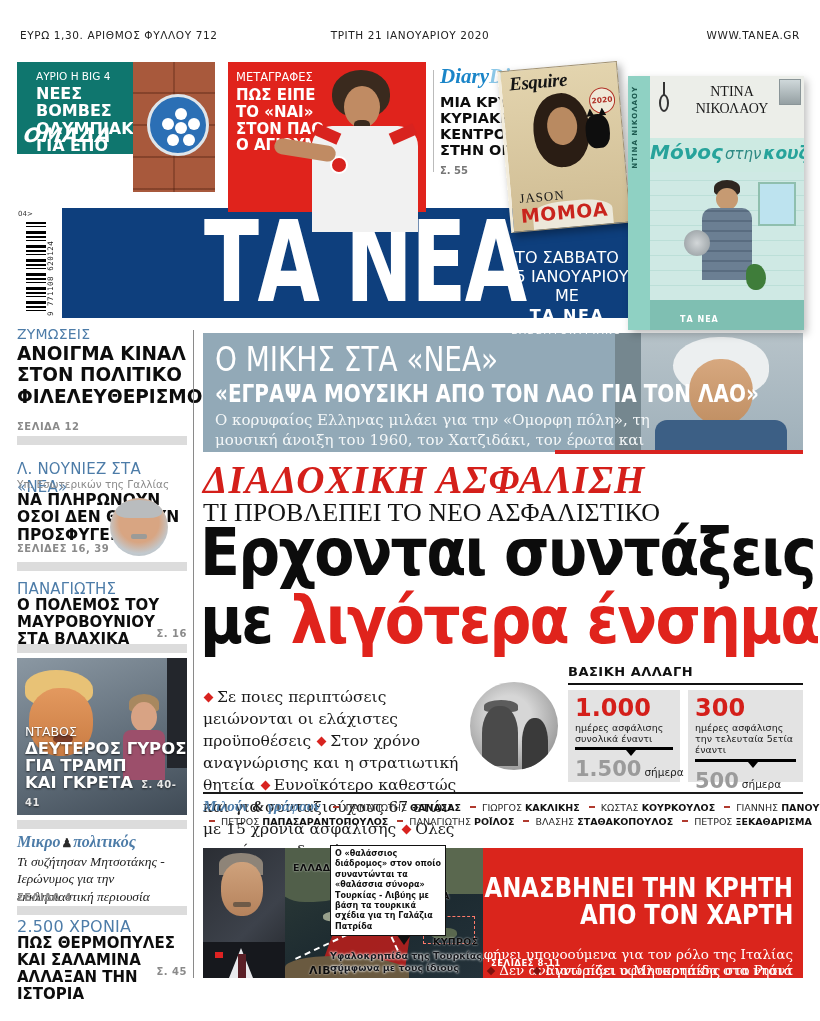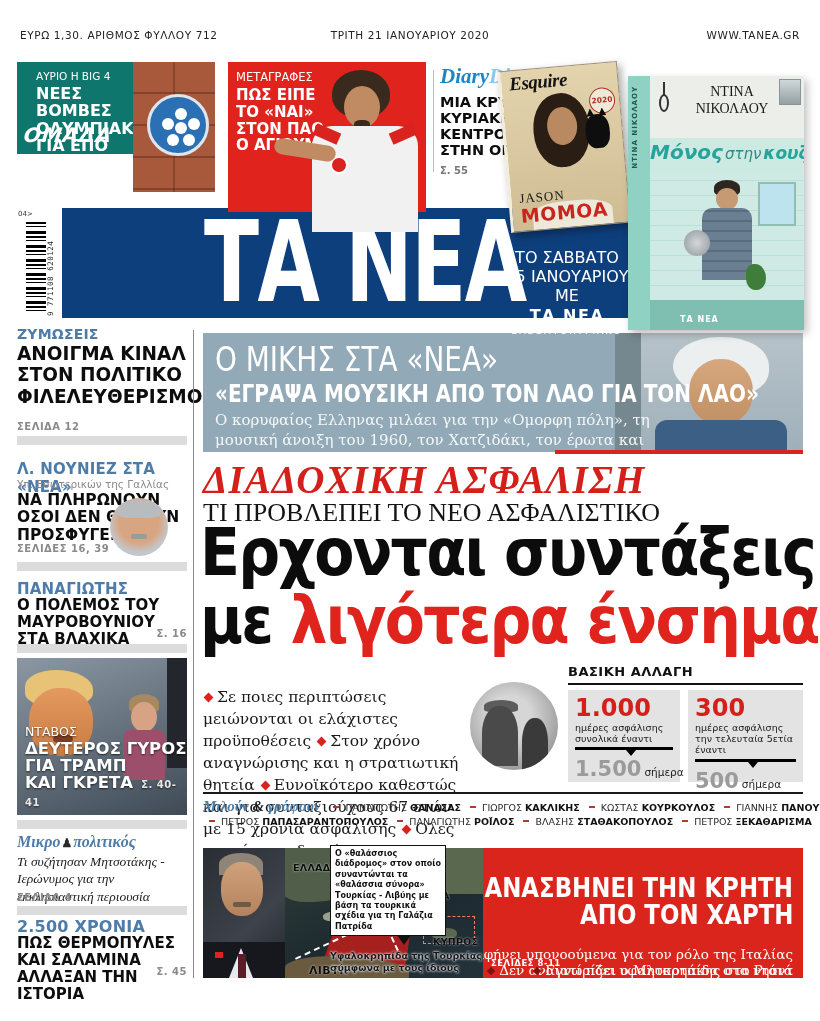--- a/index.html
+++ b/index.html
@@ -80,21 +80,21 @@
   .masthead{left:62px;top:208px;width:741px;height:110px;background:#0e3f7d;z-index:1;}
   .mast-title{left:142px;top:0;height:110px;line-height:108px;font-size:112px;font-weight:bold;color:#fff;letter-spacing:-2px;transform:scaleX(.72);transform-origin:0 50%;white-space:nowrap;}
   .offer{left:440px;top:40px;width:130px;text-align:center;color:#fff;}
   .offer .br{font-size:16px;font-weight:bold;letter-spacing:1.5px;margin-top:1px;}
   .offer .l3{font-size:9.5px;letter-spacing:1.8px;}
   .barcode{left:16px;top:210px;width:40px;height:110px;}
   .bc-top{left:2px;top:0;font-size:7px;color:#333;}
   .bc-stripes{left:10px;top:12px;width:20px;height:90px;background:repeating-linear-gradient(180deg,#000 0 2px,#fff 2px 4px,#000 4px 5px,#fff 5px 9px,#000 9px 12px,#fff 12px 14px);}
   .bc-num{left:30px;top:12px;height:94px;writing-mode:vertical-rl;transform:rotate(180deg);font-family:"DejaVu Sans Mono",monospace;font-size:7.5px;color:#222;letter-spacing:.5px;}
   
-  .slabel{left:17px;width:170px;font-size:14px;font-weight:bold;color:#4d7ca8;letter-spacing:.2px;}
+  .slabel{left:17px;width:170px;font-size:14px;font-weight:normal;color:#4d7ca8;letter-spacing:.2px;}
   .stitle{left:17px;width:170px;font-weight:bold;color:#0d0d0d;}
   .spage{left:17px;width:170px;font-size:10px;font-weight:bold;color:#8a8a8a;letter-spacing:.5px;}
   .pg-in{font-size:10px;font-weight:bold;color:#8a8a8a;margin-left:8px;letter-spacing:.5px;}
   .s2photo{left:110px;top:498px;width:58px;height:58px;border-radius:50%;background:radial-gradient(circle at 50% 42%,#d8a582 0 45%,#c2c9ce 70%,#aab4ba);overflow:hidden;}
   .s2photo .hairgray{position:absolute;left:6px;top:2px;width:46px;height:18px;background:#b9bcbe;border-radius:50% 50% 30% 30%;}
   .s2photo .stache{position:absolute;left:21px;top:36px;width:16px;height:5px;background:#9b9b98;border-radius:2px;}
   .davos{left:17px;top:658px;width:170px;height:157px;background:linear-gradient(160deg,#8b98a3 0%,#5d6a76 60%,#3f4a55 100%);overflow:hidden;}
   .davos .thair{left:8px;top:12px;width:68px;height:36px;background:#e8c276;border-radius:50% 60% 40% 40%;}
   .davos .tface{left:12px;top:30px;width:64px;height:68px;background:linear-gradient(#e3995f,#c97b42);border-radius:46%;}
   .davos .tmouth{left:36px;top:76px;width:20px;height:10px;background:#7a3d28;border-radius:50%;}

